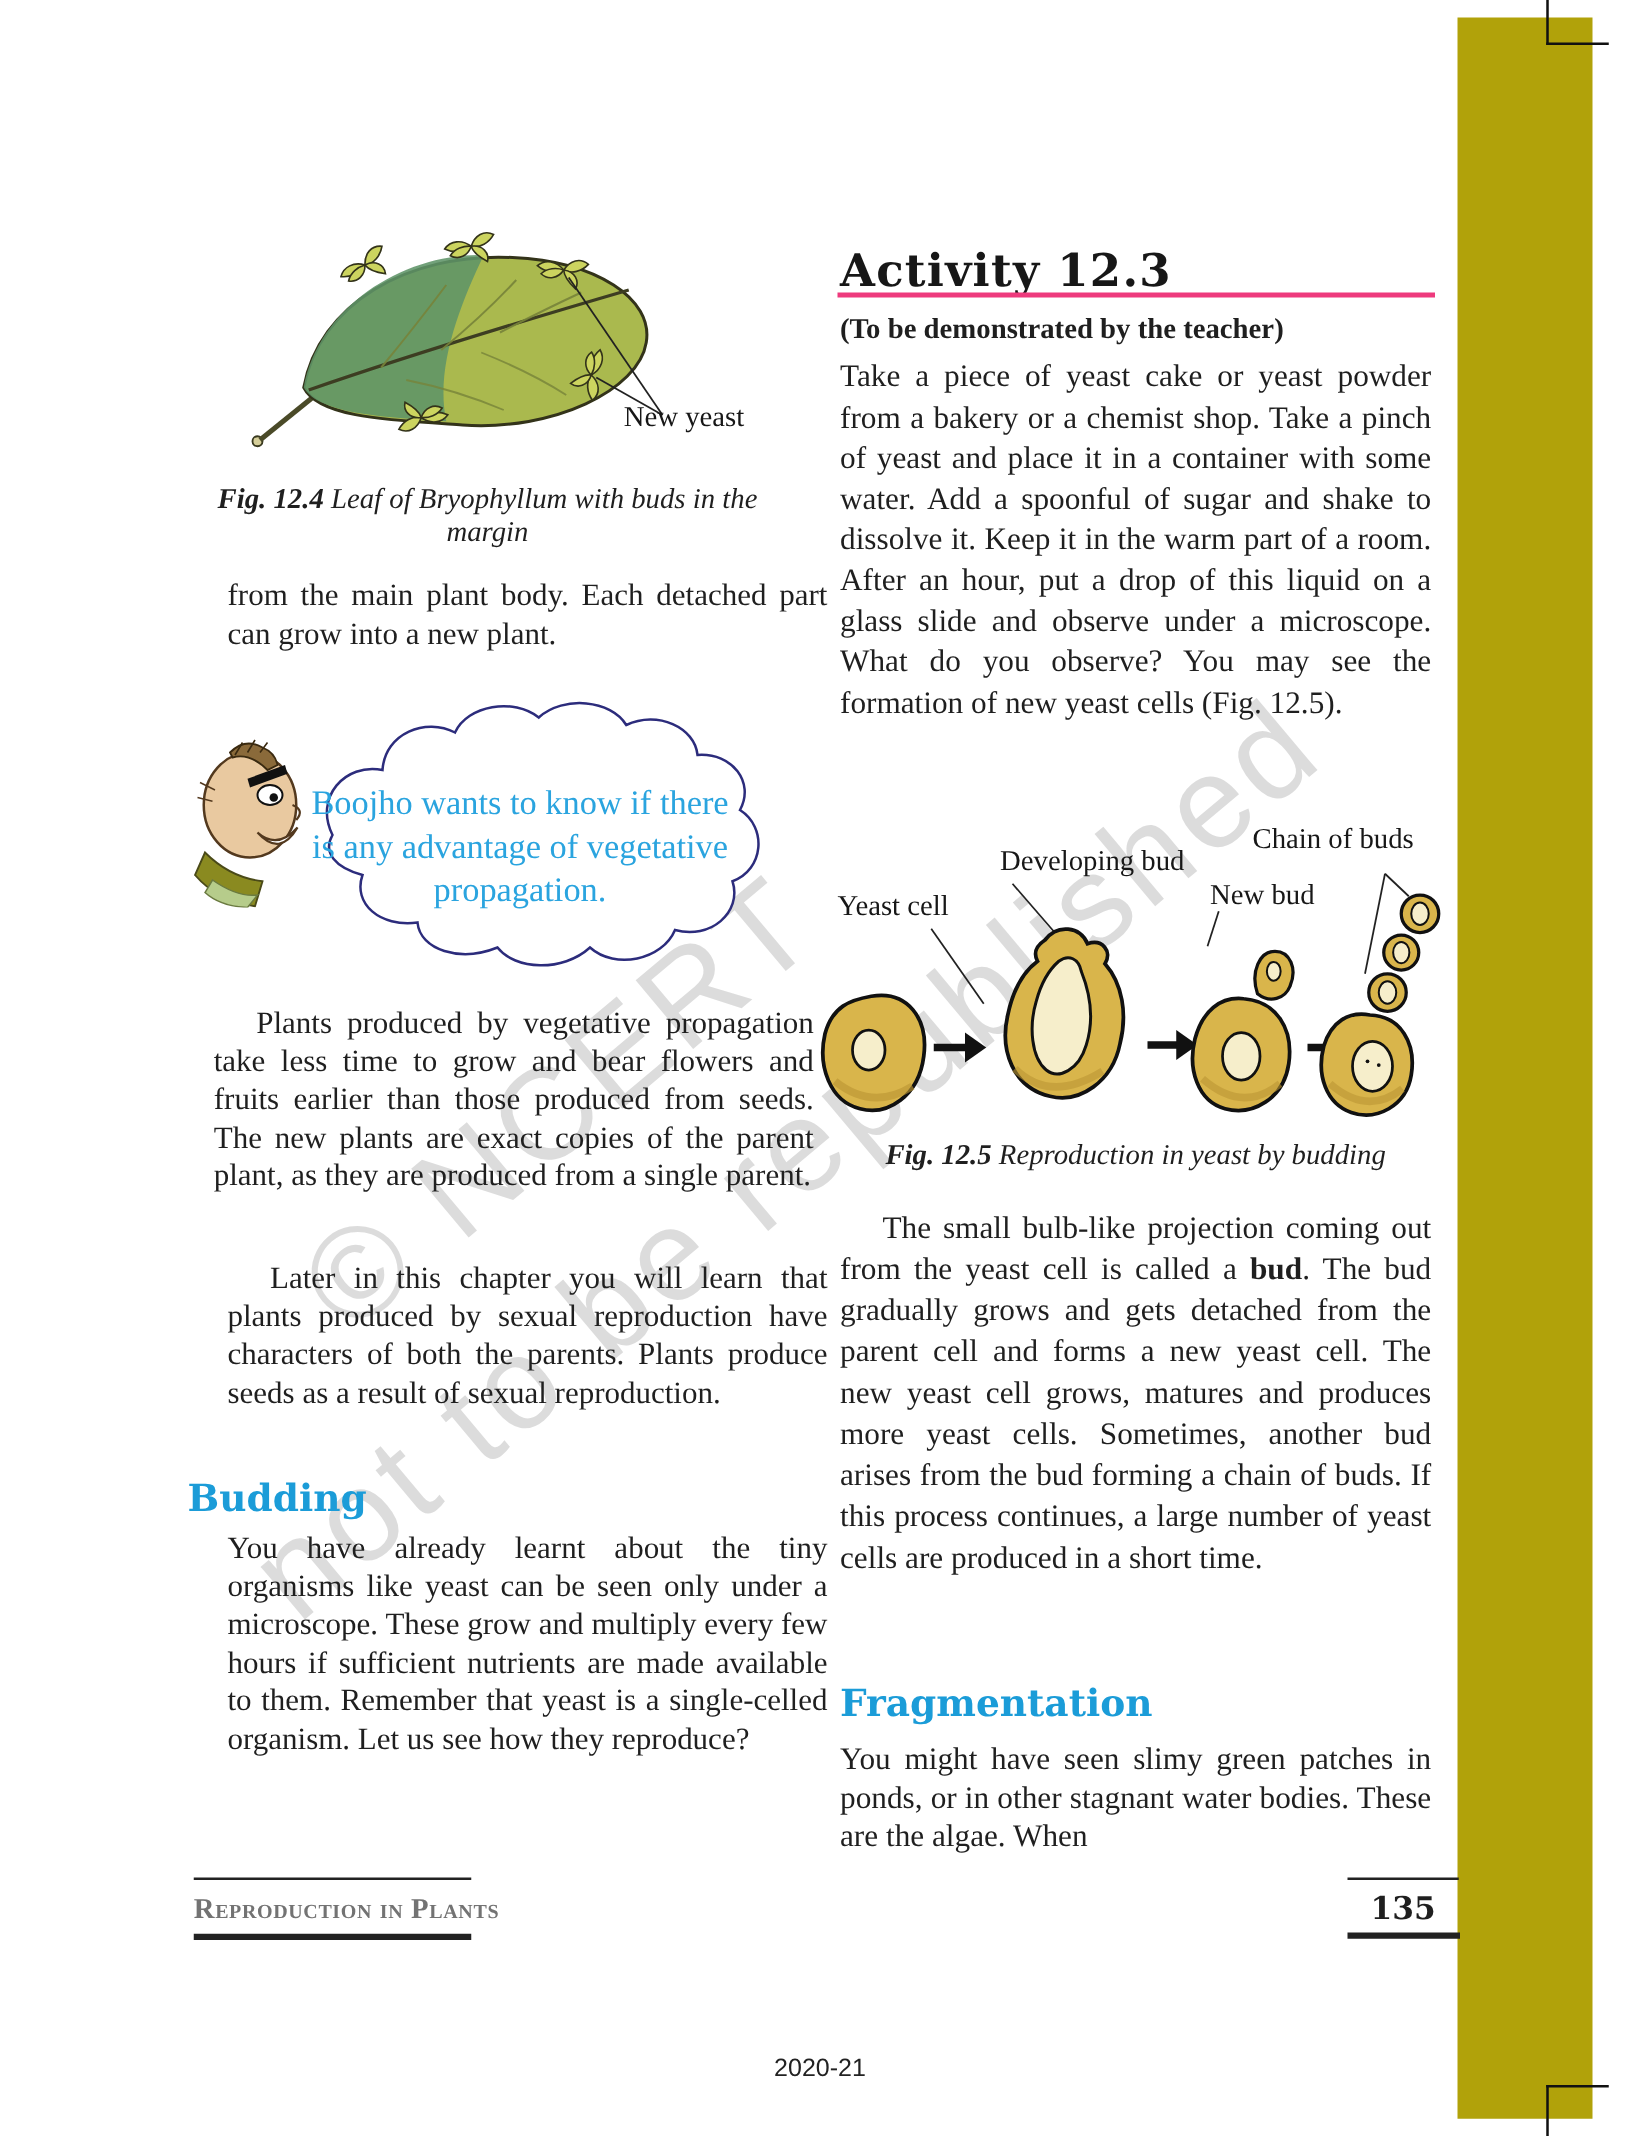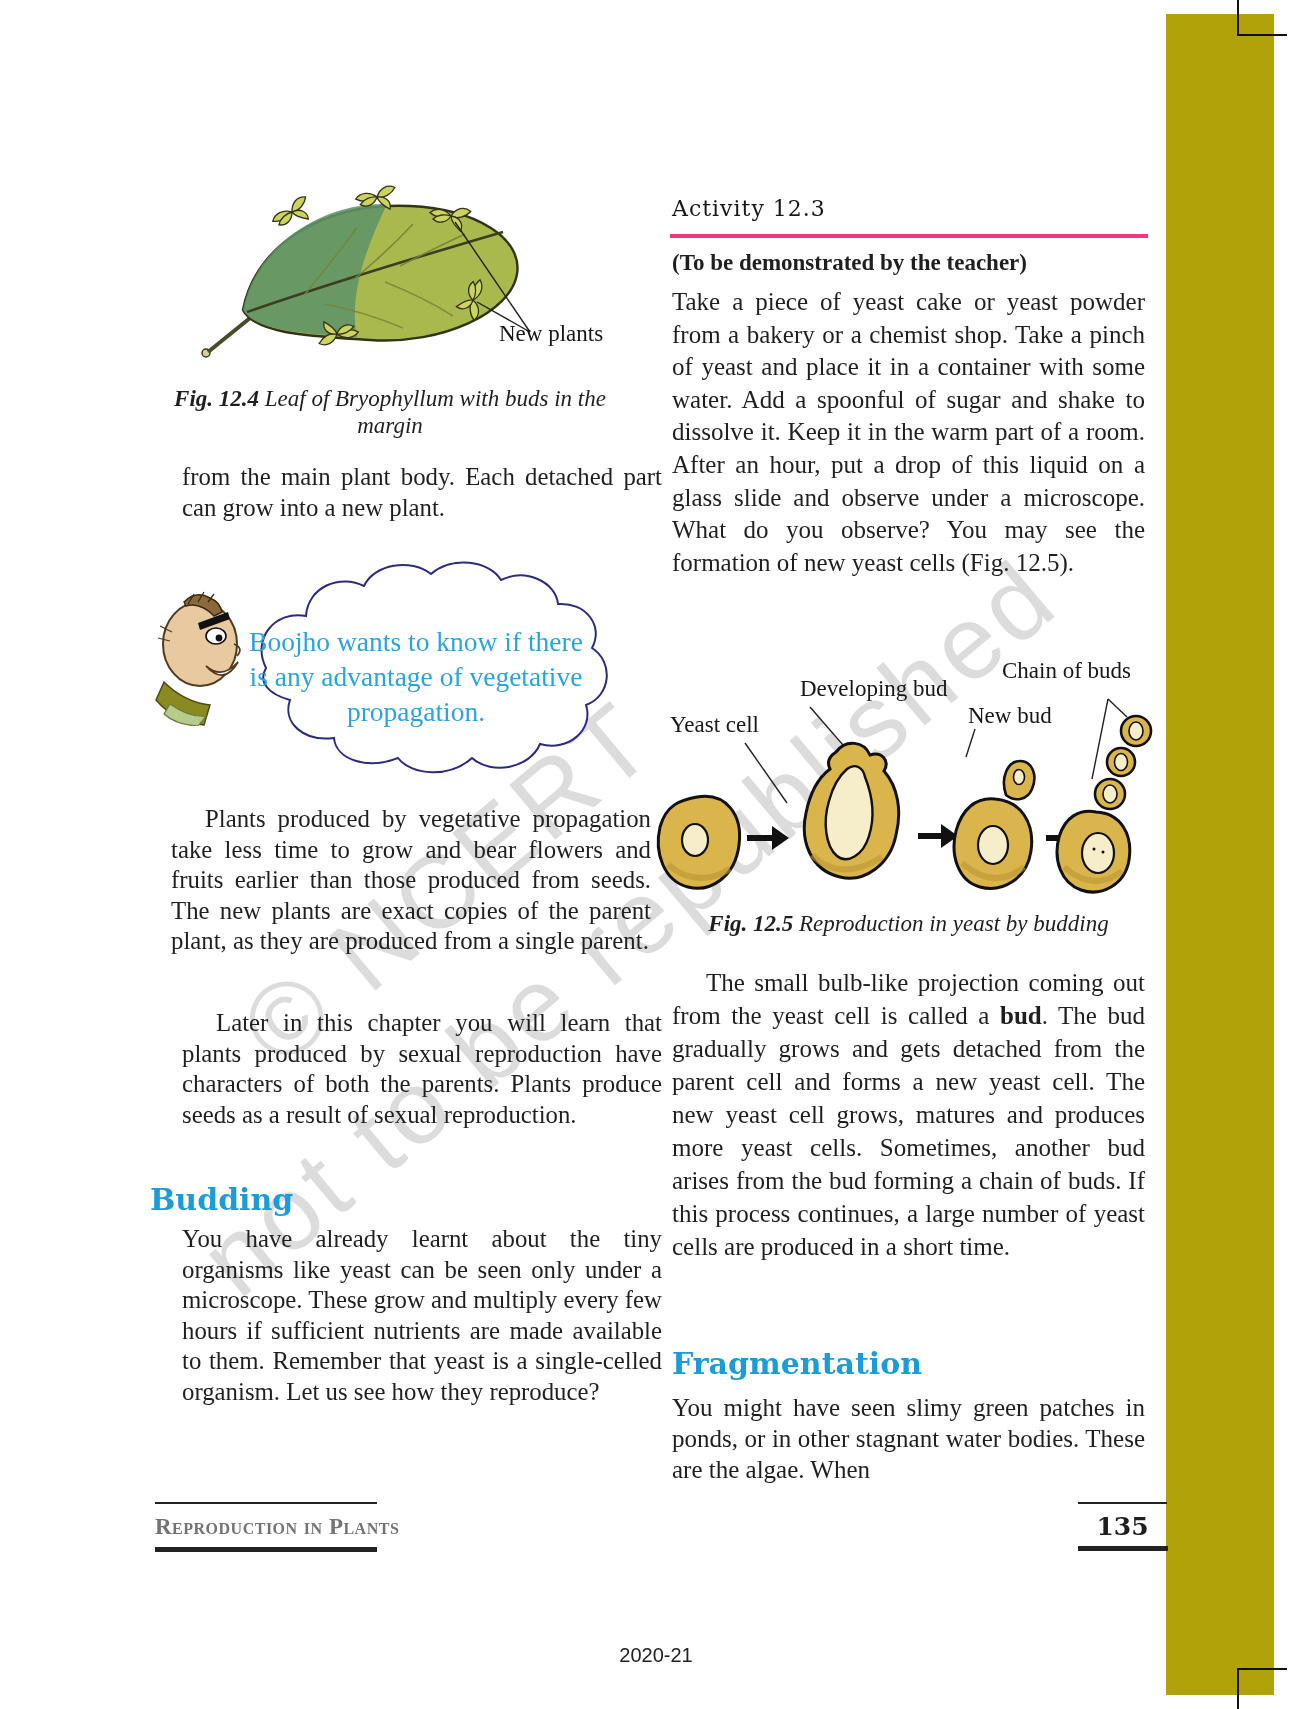--- a/index.html
+++ b/index.html
@@ -29,21 +29,21 @@
   p{margin:0;}
   .caption{
     font-style:italic;font-size:23px;line-height:27px;text-align:center;z-index:2;
   }
   .caption b{font-style:italic;font-weight:bold;}
   .blue-head{
     font-family:"DejaVu Serif",serif;font-weight:bold;font-size:30px;
     color:#1b9cd8;z-index:2;
   }
   .activity-head{
-    font-family:"DejaVu Serif",serif;font-weight:normal;font-size:22px;
+    font-family:"DejaVu Serif",serif;font-weight:bold;font-size:36px;
     color:#171717;z-index:2;letter-spacing:1px;
   }
   .pink-rule{background:#ee3a7d;z-index:2;}
   .bold-note{font-weight:bold;font-size:23px;z-index:2;}
   .fig-label{font-size:23px;line-height:24px;color:#171717;z-index:3;white-space:nowrap;}
   .cloud-text{
     color:#2aa4df;font-size:27.5px;line-height:35px;text-align:center;z-index:3;
   }
   .footer-rule-thin{height:2px;background:#222;z-index:2;}
   .footer-rule-thick{height:5px;background:#222;z-index:2;}
@@ -99,21 +99,21 @@
 
     <use href="#plantlet" transform="translate(107,30) rotate(-15)"></use>
     <use href="#plantlet" transform="translate(192,15) rotate(5)"></use>
     <use href="#plantlet" transform="translate(266,34) rotate(20)"></use>
     <use href="#plantlet" transform="translate(288,118) rotate(120)"></use>
     <use href="#plantlet" transform="translate(152,152) rotate(185)"></use>
 
     <path d="M345,150 L270,40" stroke="#222" stroke-width="1.4" fill="none"></path>
     <path d="M345,150 L292,120" stroke="#222" stroke-width="1.4" fill="none"></path>
   </svg>
-  <div class="abs fig-label" style="left:314px;top:140px;">New plants</div>
+  <div class="abs fig-label" style="left:314px;top:140px;">New yeast</div>
 </div>
 
 <div class="abs caption" style="left:150px;top:385px;width:480px;">
   <b>Fig. 12.4</b>
   <span> </span>
   <span>Leaf of Bryophyllum with buds in the margin</span>
 </div>
 
 <p class="abs col-text" style="left:150px;top:462px;width:480px;">from the main plant body. Each detached part can grow into a new plant.</p>
 

